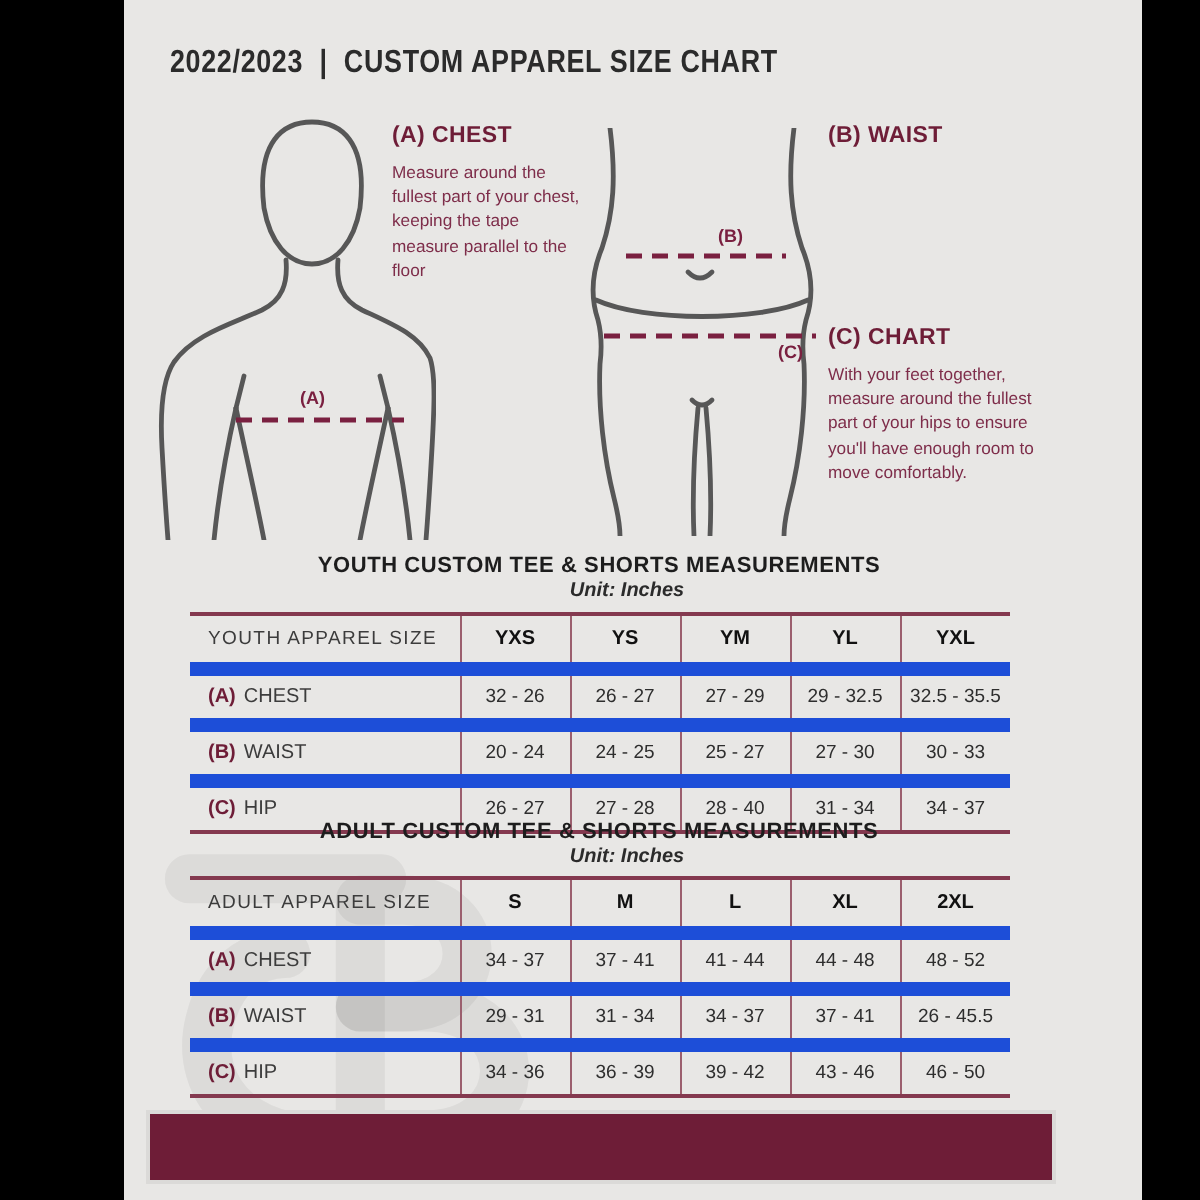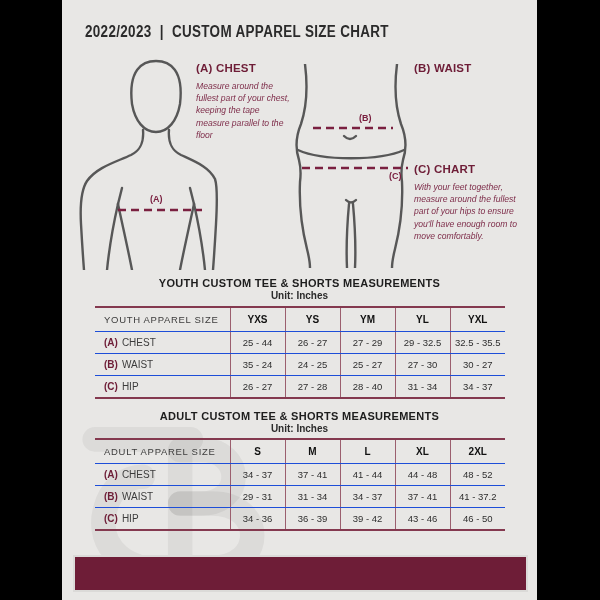--- a/index.html
+++ b/index.html
@@ -4,65 +4,65 @@
 <style>
   html,body { margin:0; padding:0; }
   body {
     width:600px; height:600px; background:#000;
     font-family:"Liberation Sans", sans-serif;
     position:relative; overflow:hidden;
   }
   .stage { position:absolute; inset:0; width:600px; height:600px; background:#000; }
   .doc {
     position:absolute; left:62px; top:0; width:475px; height:600px;
-    background:#E8E7E5; overflow:hidden;
+    background:#E8E7E5; overflow:hidden;padding-left:34px;
   }
   
   .doc-title {
     position:absolute; left:23px; top:23px;
     font-size:16px; font-weight:bold; color:#2b2b2b;
     letter-spacing:0.4px; white-space:pre;
     transform:scaleX(0.84); transform-origin:left top;
   }
   .brand { position:absolute; left:317px; top:17px; display:flex; align-items:center; gap:7px; }
   .brand-name { font-size:10.5px; font-weight:bold; letter-spacing:4.2px; color:#2b2b2b; white-space:nowrap; }
   
   .torso-svg { position:absolute; left:16px; top:58px; }
   .lower-svg { position:absolute; left:230px; top:64px; }
   .fig-label { position:absolute; font-size:9px; font-weight:bold; color:#7A2040; }
   .lblA { left:88px; top:194px; }
   .lblB { left:297px; top:113px; }
   .lblC { left:327px; top:171px; }
   
   .guide-heading { position:absolute; font-size:11.5px; font-weight:bold; color:#6E1D37; letter-spacing:0.2px; }
-  .guide-body { position:absolute; font-size:8.6px; font-style:italic; color:#7E2D4A; line-height:1.42; }
+  .guide-body { position:absolute; font-size:8.6px; color:#7E2D4A; line-height:1.42; }
   .gh-chest { left:134px; top:62px; }
   .gb-chest { left:134px; top:80px; width:95px; }
   .gh-waist { left:352px; top:62px; }
   .gb-waist { left:352px; top:80px; width:112px; }
   .gh-hips  { left:352px; top:163px; }
   .gb-hips  { left:352px; top:181px; width:112px; }
   
   .sec-title { position:absolute; left:0; width:475px; text-align:center;
     font-size:11px; font-weight:bold; color:#1d1d1d; letter-spacing:0.3px; }
-  .sec-unit { position:absolute; left:0; width:475px; text-align:center;
-    font-size:10px; font-weight:bold; color:#2b2b2b; }
+  .sec-unit { position:absolute; left:14px; width:475px; text-align:center;
+    font-size:10px; font-weight:bold; font-style:italic; color:#2b2b2b; }
   .yt-title { top:277px; } .yt-unit { top:290px; }
   .ad-title { top:410px; } .ad-unit { top:423px; }
   
   .size-table {
     position:absolute; left:33px; width:410px;
     border-collapse:collapse; table-layout:fixed;
     border-top:2px solid #84394F;
   }
   .yt-table { top:306px; } .ad-table { top:438px; }
   .size-table col.c0 { width:135px; }
   .size-table col.cn { width:55px; }
   .size-table th, .size-table td {
-    border-bottom:1px solid #1d4ed8; padding:0;
+    border-bottom:7px solid #1d4ed8; padding:0;
     text-align:center; vertical-align:middle; height:21px;
   }
   .size-table thead th { height:23px; }
   .size-table th + th, .size-table td + td { border-left:1px solid #9B5F6E;margin-top:16px; }
   .size-table tbody tr:last-child td { border-bottom:2px solid #84394F; }
   .size-table th { font-size:10px; font-weight:bold; color:#111; }
   .size-table th.first {
     font-weight:normal; font-size:9.5px; color:#3c3c3c;
     letter-spacing:0.7px; text-align:left; padding-left:9px;
   }
@@ -139,33 +139,33 @@
           <th>YXS</th>
           <th>YS</th>
           <th>YM</th>
           <th>YL</th>
           <th>YXL</th>
         </tr>
       </thead>
       <tbody>
         <tr>
           <td class="first"><span class="row-key">(A)</span><span>CHEST</span></td>
-          <td>25 - 44</td>
+          <td>32 - 26</td>
           <td>26 - 27</td>
           <td>27 - 29</td>
           <td>29 - 32.5</td>
           <td>32.5 - 35.5</td>
         </tr>
         <tr>
           <td class="first"><span class="row-key">(B)</span><span>WAIST</span></td>
-          <td>35 - 24</td>
+          <td>20 - 24</td>
           <td>24 - 25</td>
           <td>25 - 27</td>
           <td>27 - 30</td>
-          <td>30 - 27</td>
+          <td>30 - 33</td>
         </tr>
         <tr>
           <td class="first"><span class="row-key">(C)</span><span>HIP</span></td>
           <td>26 - 27</td>
           <td>27 - 28</td>
           <td>28 - 40</td>
           <td>31 - 34</td>
           <td>34 - 37</td>
         </tr>
       </tbody>
@@ -209,21 +209,21 @@
           <td>41 - 44</td>
           <td>44 - 48</td>
           <td>48 - 52</td>
         </tr>
         <tr>
           <td class="first"><span class="row-key">(B)</span><span>WAIST</span></td>
           <td>29 - 31</td>
           <td>31 - 34</td>
           <td>34 - 37</td>
           <td>37 - 41</td>
-          <td>41 - 37.2</td>
+          <td>26 - 45.5</td>
         </tr>
         <tr>
           <td class="first"><span class="row-key">(C)</span><span>HIP</span></td>
           <td>34 - 36</td>
           <td>36 - 39</td>
           <td>39 - 42</td>
           <td>43 - 46</td>
           <td>46 - 50</td>
         </tr>
       </tbody>

